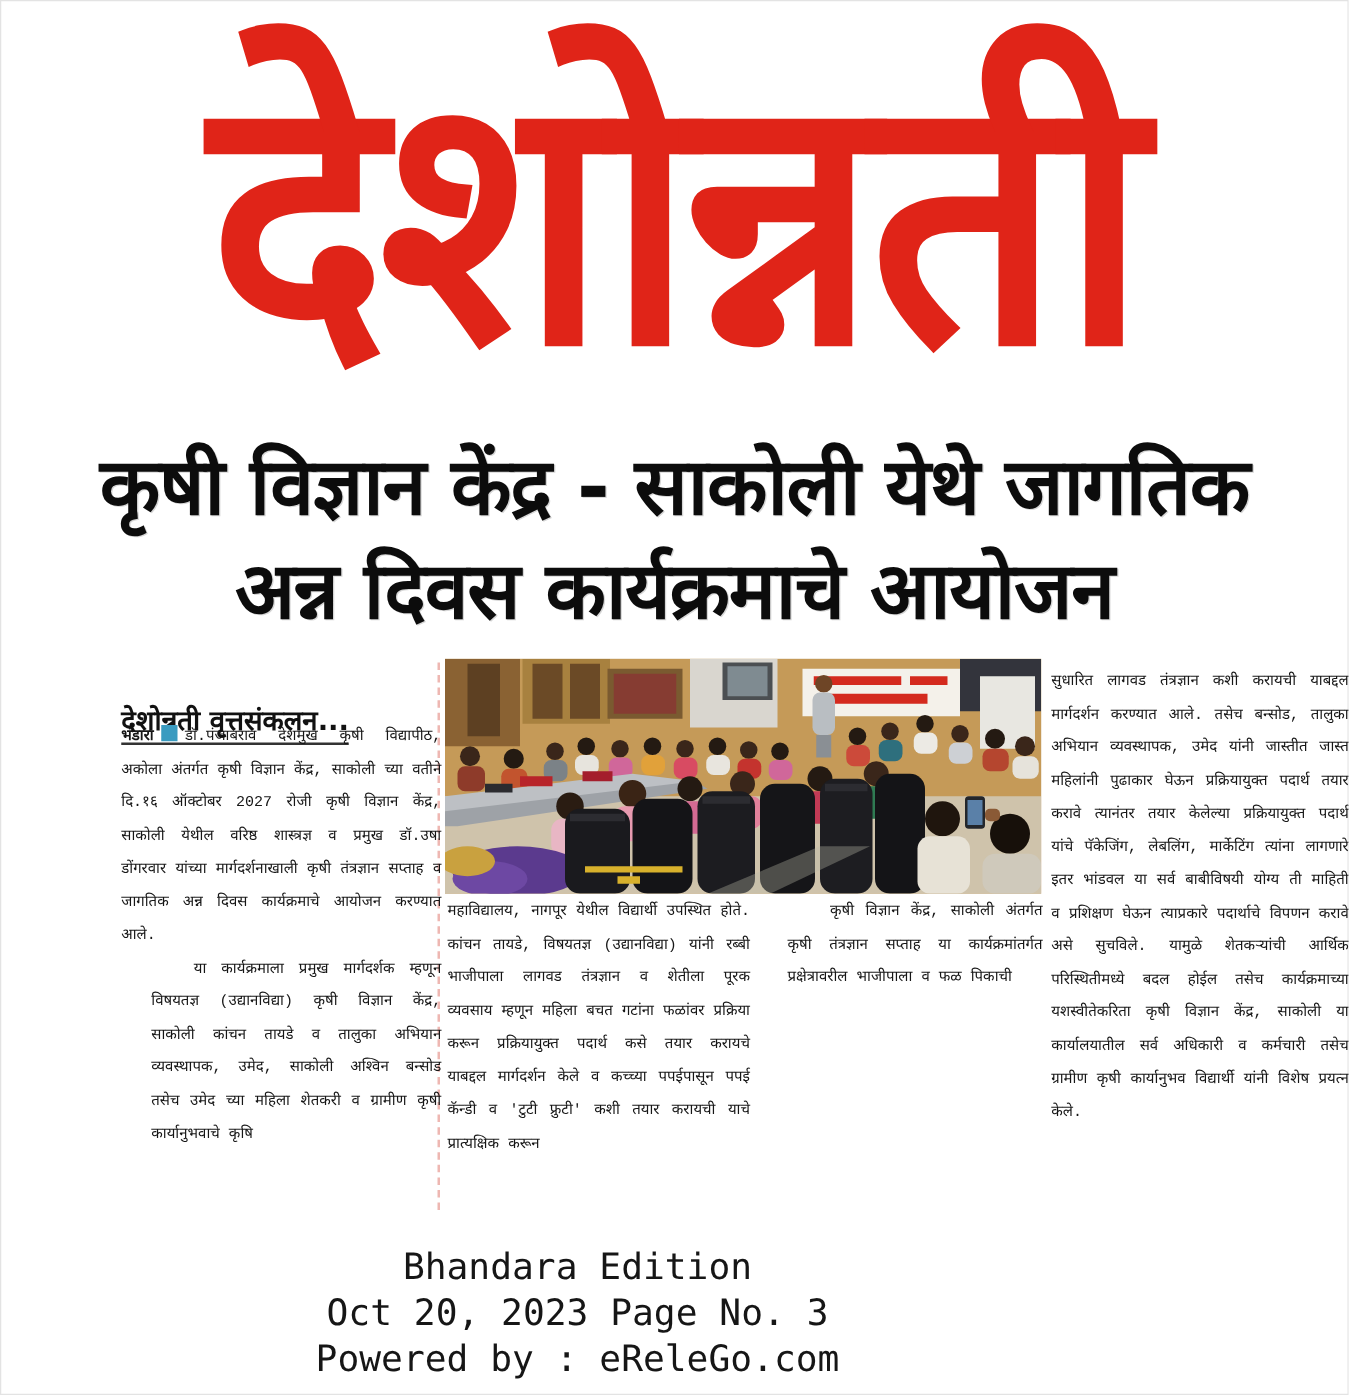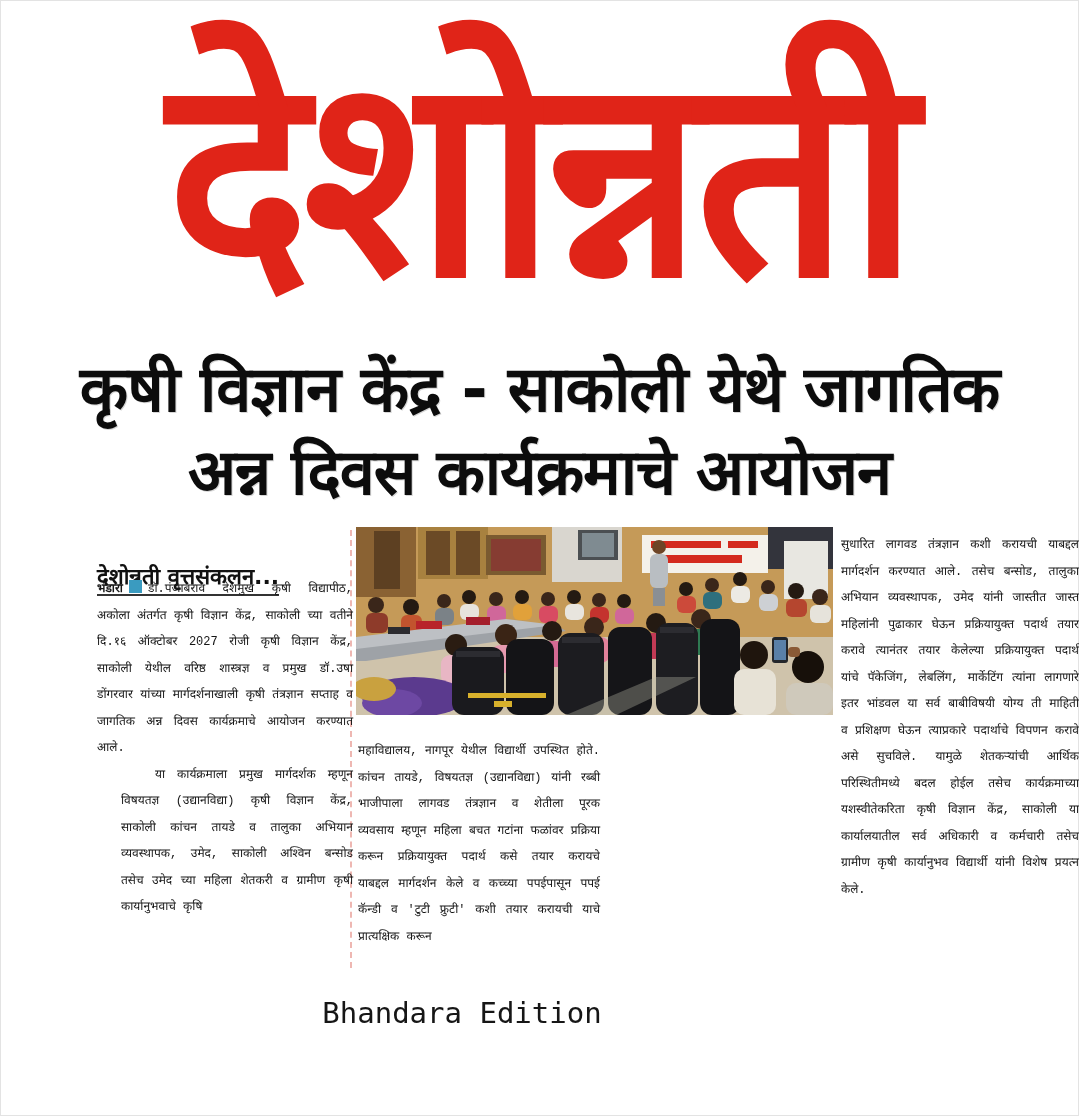--- a/index.html
+++ b/index.html
@@ -21,21 +21,21 @@
   #byline{position:absolute;top:560px;left:97px;width:258px;
           font-family:"DejaVu Sans","Liberation Sans",sans-serif;}
   #byline span{font-size:22px;font-weight:bold;color:#111;border-bottom:2px solid #333;
                padding-bottom:4px;display:inline-block;}
   
   .col{position:absolute;font-size:12px;line-height:26.5px;color:#161616;
        text-align:justify;font-family:Liberation Mono, monospace;}
   .col p{margin:0;}
   .col p.indent{text-indent:34px;margin-left:24px;}
   #col1{top:576px;left:97px;width:256px;height:392px;}
-  #col2{top:716px;left:358px;width:242px;height:252px;margin-top:22px;}
+  #col2{top:716px;left:358px;width:242px;height:252px;}
   #col3{top:716px;left:606px;width:228px;height:252px;}
   #col4{top:532px;left:841px;width:238px;height:438px;}
   .dateline{font-weight:bold;}
   .sq{display:inline-block;width:13px;height:13px;background:#3a9bc0;margin:0 6px 0 6px;
       vertical-align:baseline;position:relative;top:1px;}
   
   #divider1{position:absolute;left:350px;top:530px;height:438px;width:0;
             border-left:2px dashed #eeb7b2;}
   
   #photo{position:absolute;top:527px;left:356px;width:477px;height:188px;overflow:hidden;
@@ -188,23 +188,26 @@
 
       <polygon points="210,188 300,150 340,150 260,188" fill="#bba" opacity="0.35"></polygon>
     </svg>
   </div>
 
   <div id="col2" class="col">
     <p>महाविद्यालय, नागपूर येथील विद्यार्थी उपस्थित होते. कांचन तायडे, विषयतज्ञ (उद्यानविद्या) यांनी रब्बी भाजीपाला लागवड तंत्रज्ञान व शेतीला पूरक व्यवसाय म्हणून महिला बचत गटांना फळांवर प्रक्रिया करून प्रक्रियायुक्त पदार्थ कसे तयार करायचे याबद्दल मार्गदर्शन केले व कच्च्या पपईपासून पपई कॅन्डी व 'टुटी फ्रुटी' कशी तयार करायची याचे प्रात्यक्षिक करून</p>
   </div>
 
   <div id="col3" class="col">
+    <p class="indent">कृषी विज्ञान केंद्र, साकोली अंतर्गत कृषी तंत्रज्ञान सप्ताह या कार्यक्रमांतर्गत प्रक्षेत्रावरील भाजीपाला व फळ पिकाची</p>
   </div>
 
   <div id="col4" class="col">
     <p>सुधारित लागवड तंत्रज्ञान कशी करायची याबद्दल मार्गदर्शन करण्यात आले. तसेच बन्सोड, तालुका अभियान व्यवस्थापक, उमेद यांनी जास्तीत जास्त महिलांनी पुढाकार घेऊन प्रक्रियायुक्त पदार्थ तयार करावे त्यानंतर तयार केलेल्या प्रक्रियायुक्त पदार्थ यांचे पॅकेजिंग, लेबलिंग, मार्केटिंग त्यांना लागणारे इतर भांडवल या सर्व बाबीविषयी योग्य ती माहिती व प्रशिक्षण घेऊन त्याप्रकारे पदार्थाचे विपणन करावे असे सुचविले. यामुळे शेतकऱ्यांची आर्थिक परिस्थितीमध्ये बदल होईल तसेच कार्यक्रमाच्या यशस्वीतेकरिता कृषी विज्ञान केंद्र, साकोली या कार्यालयातील सर्व अधिकारी व कर्मचारी तसेच ग्रामीण कृषी कार्यानुभव विद्यार्थी यांनी विशेष प्रयत्न केले.</p>
   </div>
 
   <div id="footer">
     <div>Bhandara Edition</div>
+    <div>Oct 20, 2023 Page No. 3</div>
+    <div>Powered by : eReleGo.com</div>
   </div>
 
 </div>
 
 </body></html>

